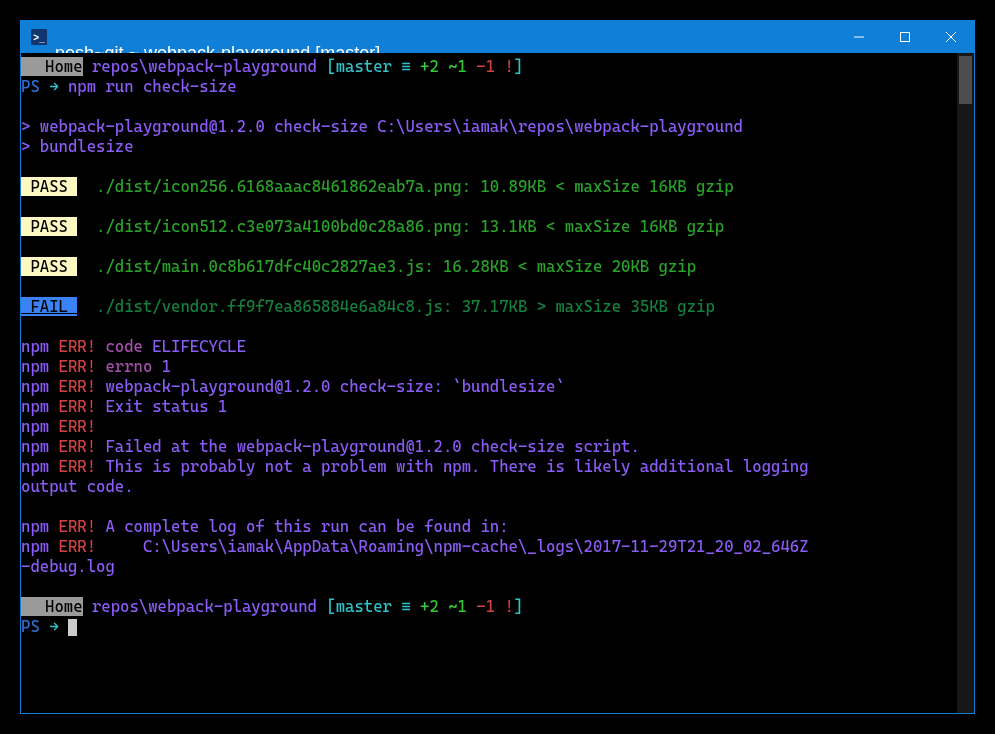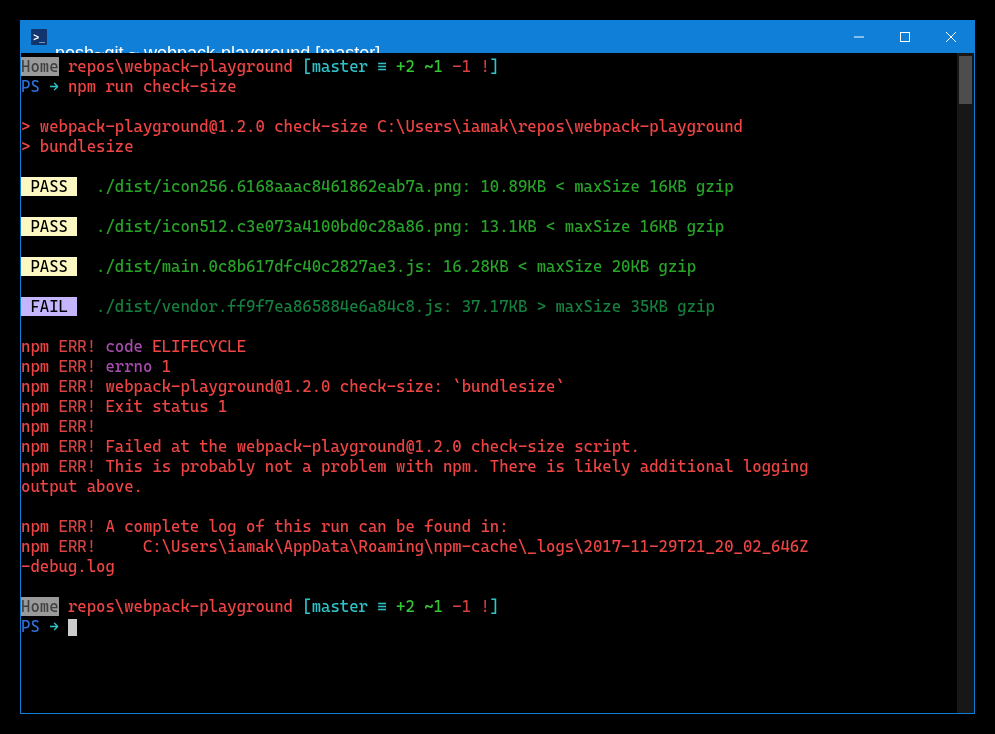--- a/index.html
+++ b/index.html
@@ -62,31 +62,31 @@
     font-size:16px;
     line-height:20px;
     color:#ccc;
     white-space:pre;
     overflow:hidden;
   }
   .scrollbar { width:17px;background:#171717;flex:none;position:relative; }
   .scrollbar .thumb { position:absolute;top:3px;left:2px;right:2px;height:48px;background:#4d4d4d; }
 
   
-  .c-white  { color:#ef4444; }
+  .c-white  { color:#8b5cf6; }
   .c-cyan   { color:#2fc3c9; }
   .c-green  { color:#34c834; }
   .c-greentx{ color:#28a528; }
   .c-red    { color:#d34141; }
   .c-redtx  { color:#15803d; }
   .c-blue   { color:#2f6fd8;text-align:center; }
   .c-purple { color:#a84db0; }
-  .bg-grey  { background:#9a9a9a;color:#404040; }
+  .bg-grey  { background:#9a9a9a;color:#000000;padding-left:24px; }
   .bg-green { background:#fef9c3;color:#000; }
-  .bg-red   { background:#c4b5fd;color:#000; }
+  .bg-red   { background:#3b82f6;color:#000;text-decoration:underline; }
   .cursor   { background:#ccc;color:#ccc;display:inline-block;width:9px;height:17px;vertical-align:text-bottom; }
 </style>
 </head>
 <body>
 
 <div class="window">
   <div class="titlebar">
     <div class="icon">&gt;_</div>
     <div class="title">posh~git ~ webpack-playground [master]</div>
     <div class="spacer"></div>
@@ -123,21 +123,21 @@
 
 <span class="bg-red"> FAIL </span><span class="c-redtx">  ./dist/vendor.ff9f7ea865884e6a84c8.js: 37.17KB &gt; maxSize 35KB gzip</span>
 
 <span class="c-white">npm </span><span class="c-red">ERR!</span><span class="c-purple"> code </span><span class="c-white">ELIFECYCLE</span>
 <span class="c-white">npm </span><span class="c-red">ERR!</span><span class="c-purple"> errno </span><span class="c-white">1</span>
 <span class="c-white">npm </span><span class="c-red">ERR!</span><span class="c-white"> webpack-playground@1.2.0 check-size: `bundlesize`</span>
 <span class="c-white">npm </span><span class="c-red">ERR!</span><span class="c-white"> Exit status 1</span>
 <span class="c-white">npm </span><span class="c-red">ERR!</span>
 <span class="c-white">npm </span><span class="c-red">ERR!</span><span class="c-white"> Failed at the webpack-playground@1.2.0 check-size script.</span>
 <span class="c-white">npm </span><span class="c-red">ERR!</span><span class="c-white"> This is probably not a problem with npm. There is likely additional logging </span>
-<span class="c-white">output above.</span>
+<span class="c-white">output code.</span>
 
 <span class="c-white">npm </span><span class="c-red">ERR!</span><span class="c-white"> A complete log of this run can be found in:</span>
 <span class="c-white">npm </span><span class="c-red">ERR!</span><span class="c-white">     C:\Users\iamak\AppData\Roaming\npm-cache\_logs\2017-11-29T21_20_02_646Z</span>
 <span class="c-white">-debug.log</span>
 
 <span class="bg-grey">Home</span><span class="c-white"> repos\webpack-playground </span><span class="c-cyan">[</span><span class="c-cyan">master</span><span class="c-cyan"> ≡ </span><span class="c-green">+2 </span><span class="c-green">~1 </span><span class="c-red">-1 </span><span class="c-red">!</span><span class="c-cyan">]</span>
 <span class="c-blue">PS </span><span class="c-cyan">→ </span><span class="cursor"></span></div>
     <div class="scrollbar">
       <div class="thumb"></div>
     </div>

